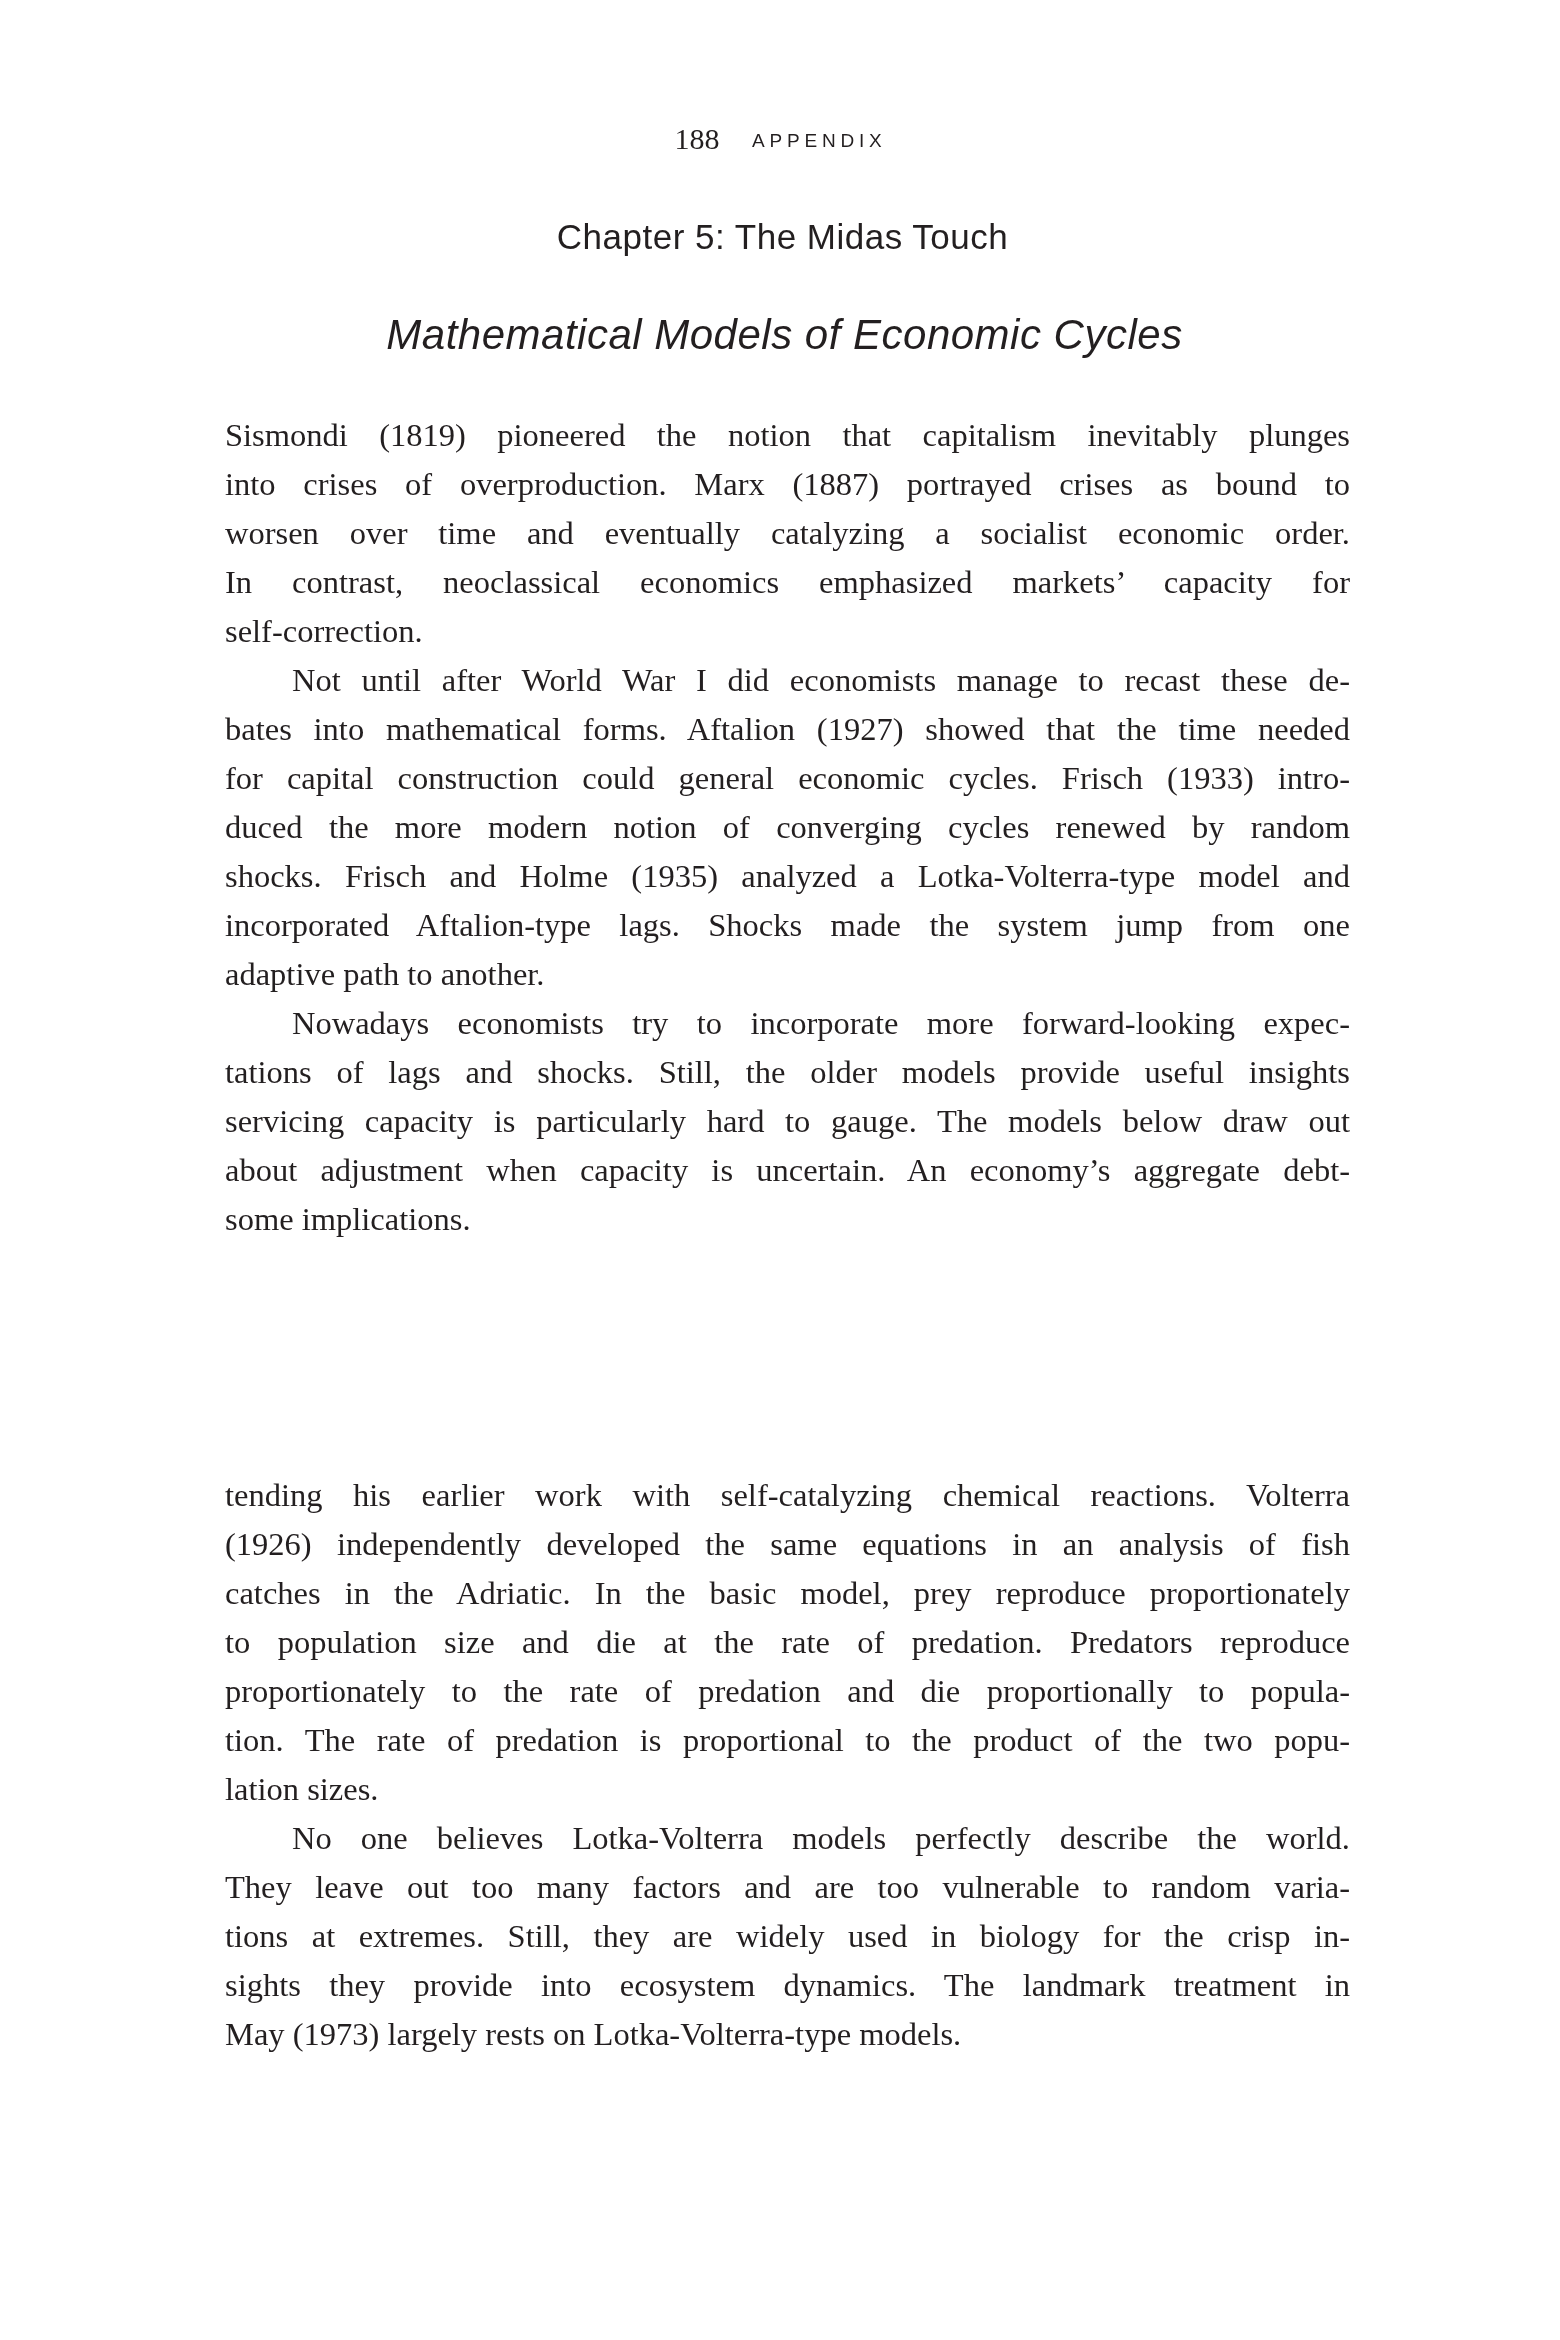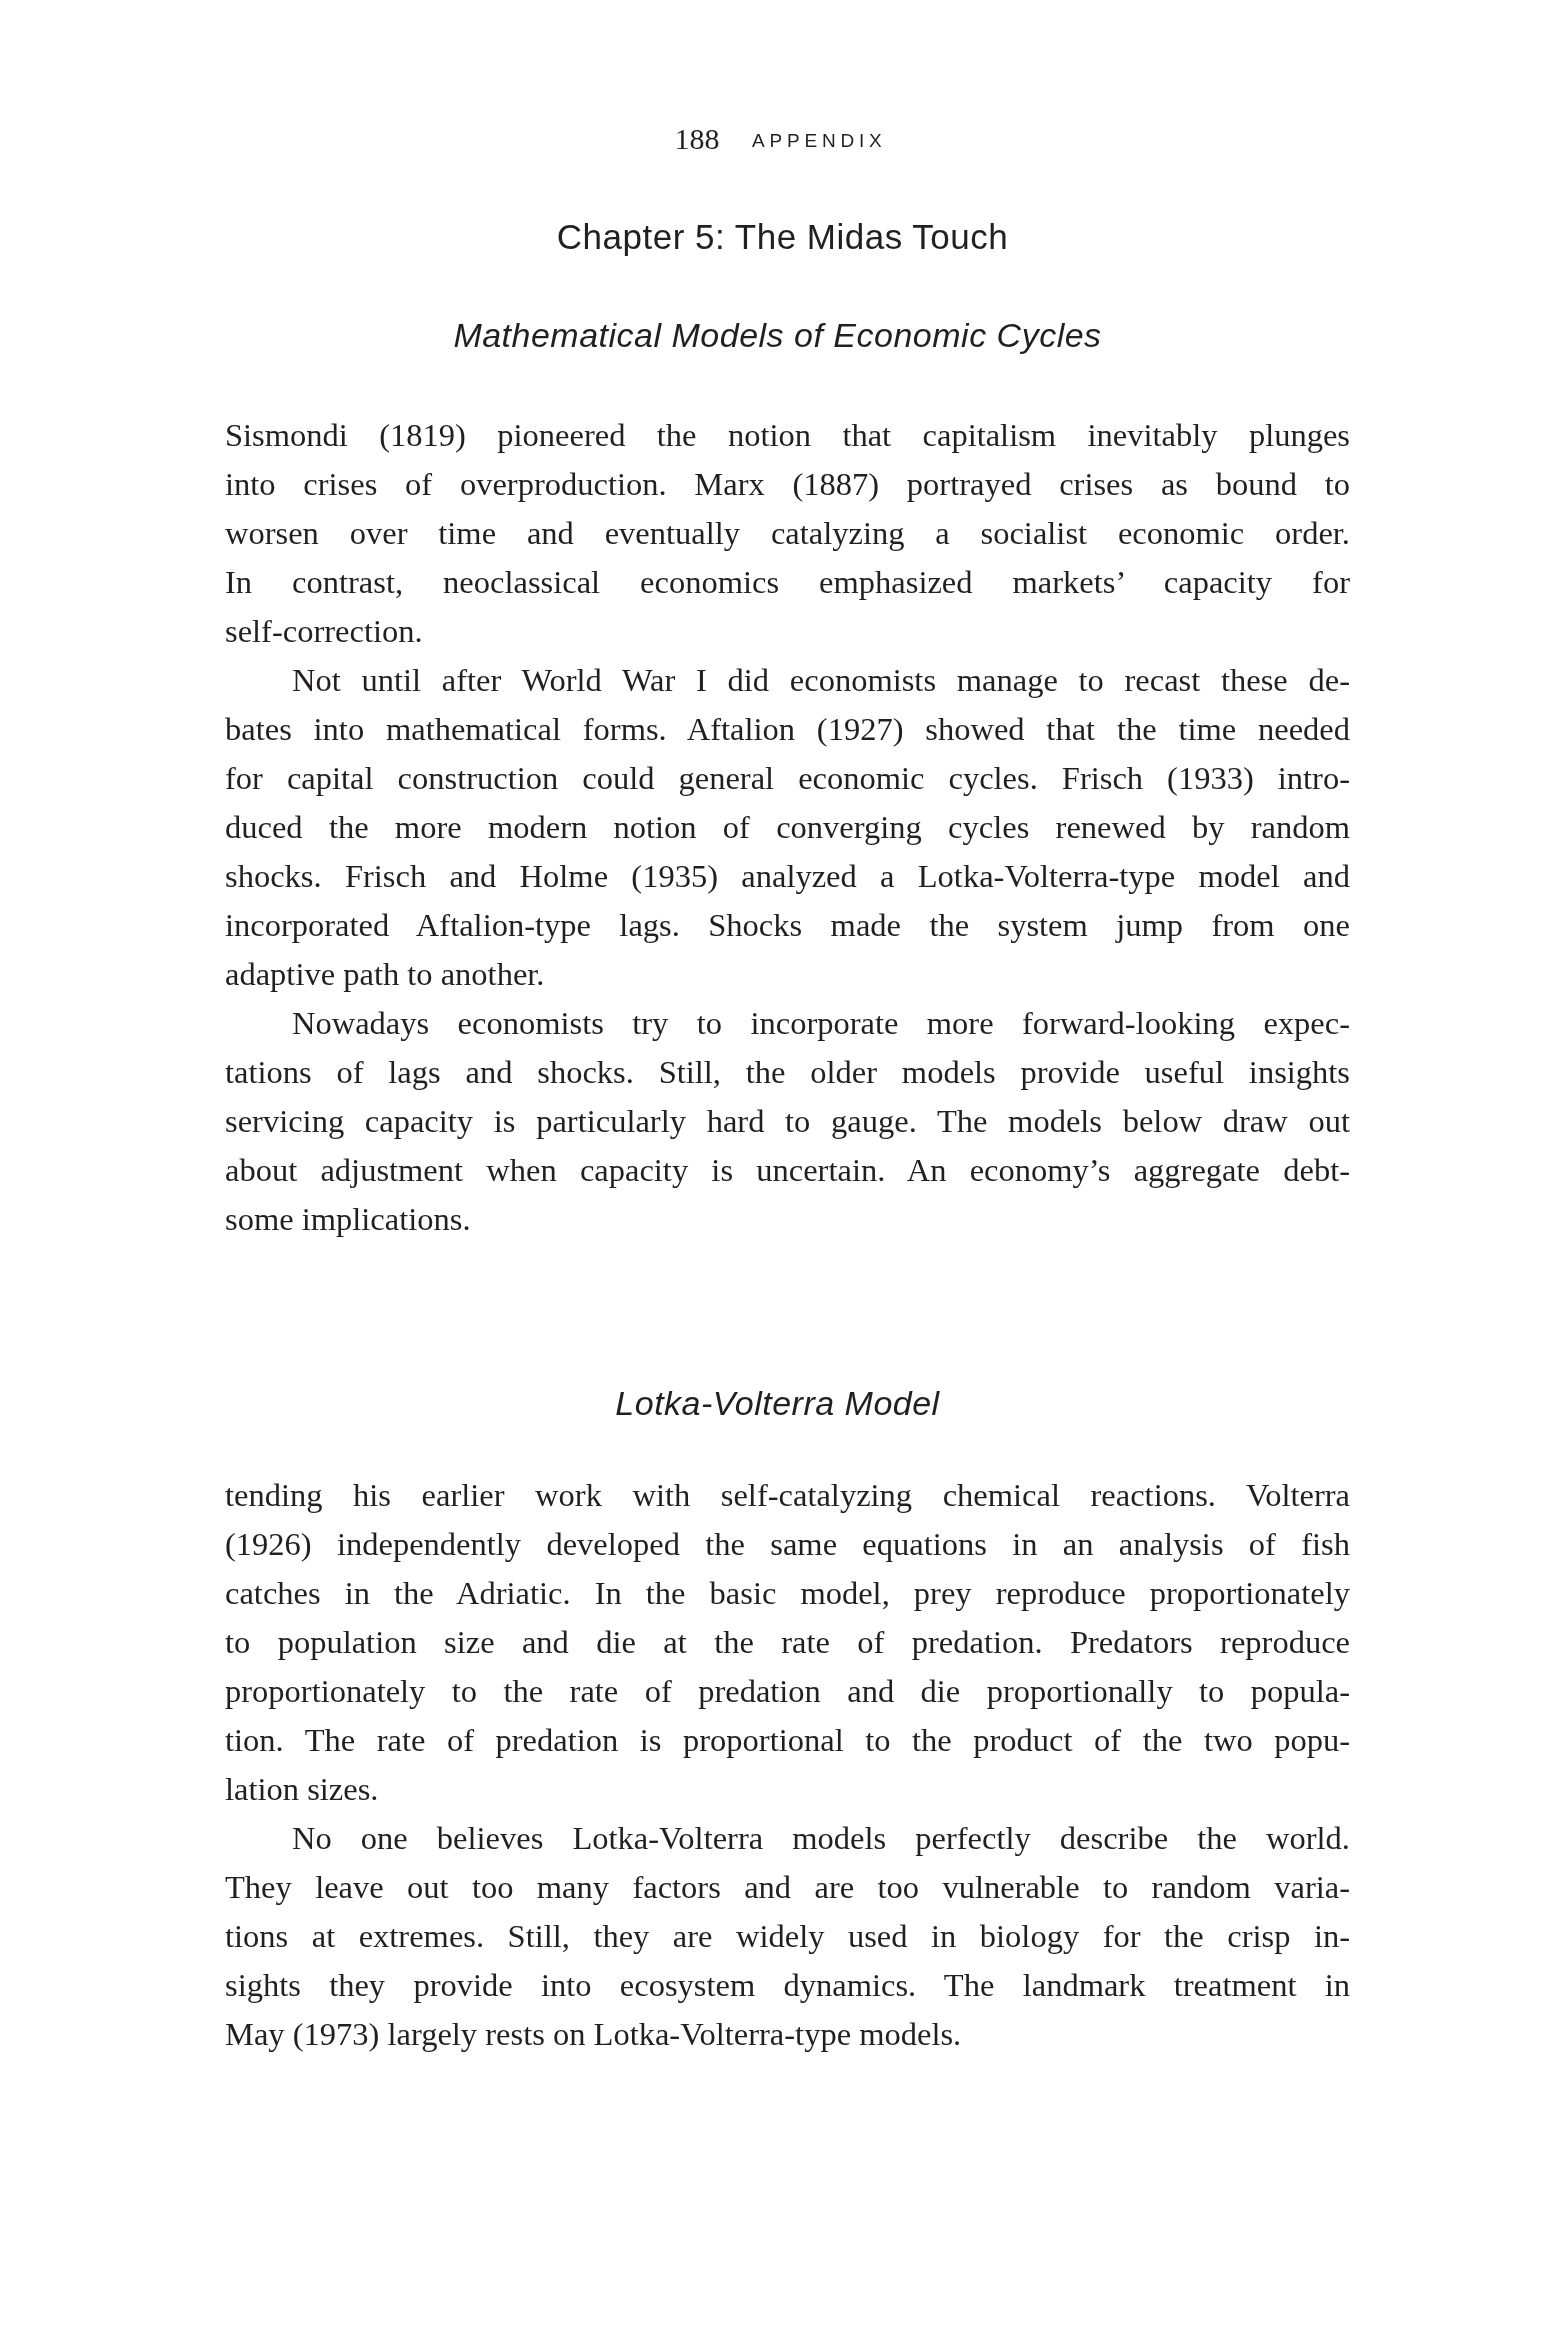--- a/index.html
+++ b/index.html
@@ -10,22 +10,22 @@
     font-family: "Liberation Serif", serif; font-size: 30px; line-height: 38px;
   }
   .running-head .pg { font-family: "Liberation Serif", serif; font-size: 30px; margin-right: 25px; }
   .running-head .sec { font-family: "Liberation Sans", sans-serif; font-size: 19px; letter-spacing: 4.8px; vertical-align: 1.9px; }
   .chapter-title {
     position: absolute; top: 214px; left: 215px; width: 1135px; text-align: center;
     font-family: "Liberation Sans", sans-serif; font-size: 35px; line-height: 46px; font-weight: normal;
     margin: 0; letter-spacing: 0.5px;
   }
   .section-title {
-    position: absolute; left: 210px; width: 1135px; text-align: center;
-    font-family: "Liberation Sans", sans-serif; font-size: 34px; line-height: 46px; font-style: italic; font-weight: normal;
+    position: absolute; left: 217px; width: 1135px; text-align: center;
+    font-family: "Liberation Sans", sans-serif; font-size: 42px; line-height: 46px; font-style: italic; font-weight: normal;
     margin: 0; letter-spacing: 0.5px;
   }
   .st1 { top: 312px; }
   .st2 { top: 1380px; }
   .body-block { position: absolute; left: 215px; width: 1135px; }
   .b1 { top: 411px; }
   .b2 { top: 1471px; }
   .line {
     display: block; height: 49px; line-height: 49px;
     font-family: "Liberation Serif", serif; font-size: 32.5px;
@@ -67,21 +67,20 @@
       </div>
       <div>
         <span class="line indent">Nowadays economists try to incorporate more forward-looking expec-</span>
         <span class="line">tations of lags and shocks. Still, the older models provide useful insights</span>
         <span class="line">servicing capacity is particularly hard to gauge. The models below draw out</span>
         <span class="line">about adjustment when capacity is uncertain. An economy’s aggregate debt-</span>
         <span class="line last">some implications.</span>
       </div>
     </div>
 
-  <h2 class="section-title st2">Lotka-Volterra Model</h2>
 
   <div class="body-block b2">
       <div>
         <span class="line">tending his earlier work with self-catalyzing chemical reactions. Volterra</span>
         <span class="line">(1926) independently developed the same equations in an analysis of fish</span>
         <span class="line">catches in the Adriatic. In the basic model, prey reproduce proportionately</span>
         <span class="line">to population size and die at the rate of predation. Predators reproduce</span>
         <span class="line">proportionately to the rate of predation and die proportionally to popula-</span>
         <span class="line">tion. The rate of predation is proportional to the product of the two popu-</span>
         <span class="line last">lation sizes.</span>

